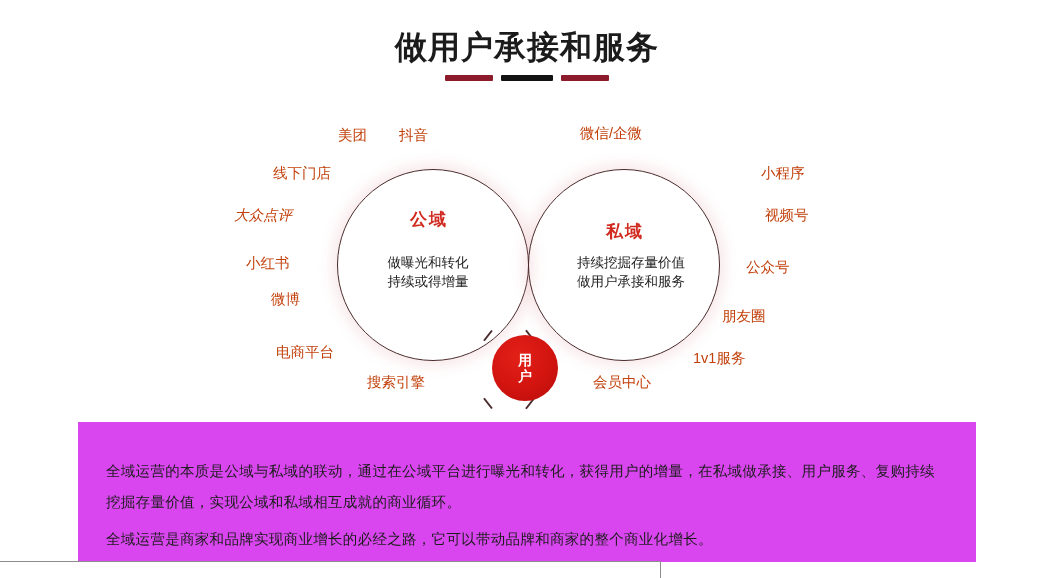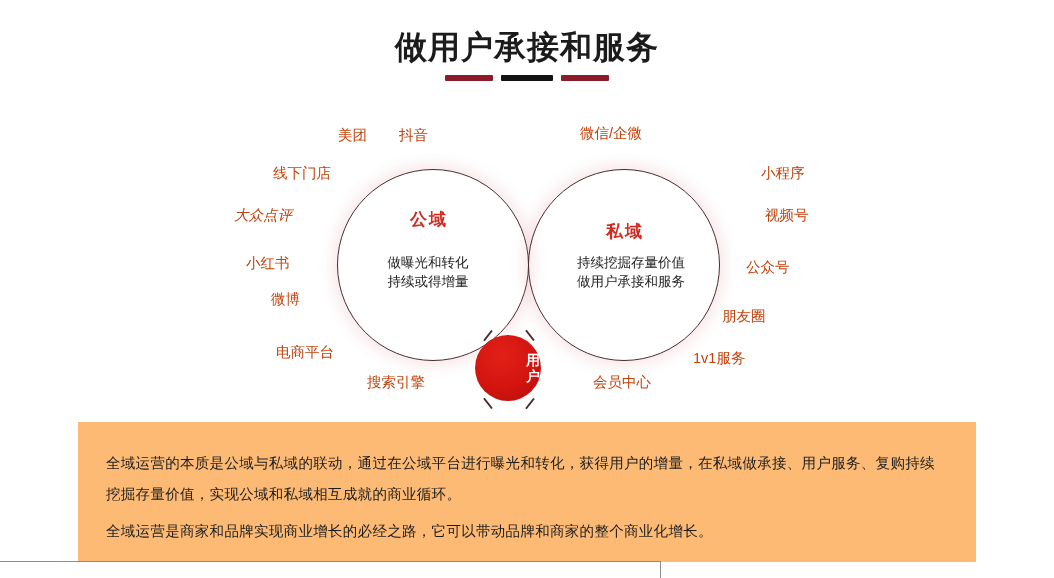--- a/index.html
+++ b/index.html
@@ -88,30 +88,30 @@
     white-space: nowrap;
     font-family: "Liberation Sans", "DejaVu Sans", sans-serif;
   }
   #desc-public  { left: 352px; top: 143px; width: 152px; text-align: center; }
   #desc-private { left: 551px; top: 143px; width: 160px; text-align: center; }
   .domain-desc .l { display: block; }
 
   
   #user-node {
     position: absolute;
-    left: 475px;
+    left: 492px;
     top: 225px;
     width: 66px;
     height: 66px;
     border-radius: 50%;
     background: radial-gradient(circle at 40% 32%, #e22018 0%, #d2140f 55%, #b60d0c 100%);
     z-index: 5;
     display: flex;
     align-items: center;
-    justify-content: flex-end;
+    justify-content: center;
   }
   #user-node-text {
     color: #ffffff;
     font-size: 14px;
     font-weight: bold;
     line-height: 16px;
     text-align: center;
     width: 16px;
     word-break: break-all;
     letter-spacing: 0;
@@ -134,23 +134,23 @@
     font-family: "Liberation Sans", "DejaVu Sans", sans-serif;
   }
 
   
   #summary {
     position: absolute;
     left: 78px;
     top: 422px;
     width: 898px;
     height: 140px;
-    background: #fdba74;
+    background: #d946ef;
     box-sizing: border-box;
-    padding: 26px 28px 0 28px;
+    padding: 34px 28px 0 28px;
   }
   .summary-p {
     font-size: 14.5px;
     color: #1d1d1d;
     line-height: 31px;
     letter-spacing: 0.3px;
     margin: 0;
     font-family: "Liberation Sans", "DejaVu Sans", sans-serif;
   }
   #summary-p2 { margin-top: 6px; }

